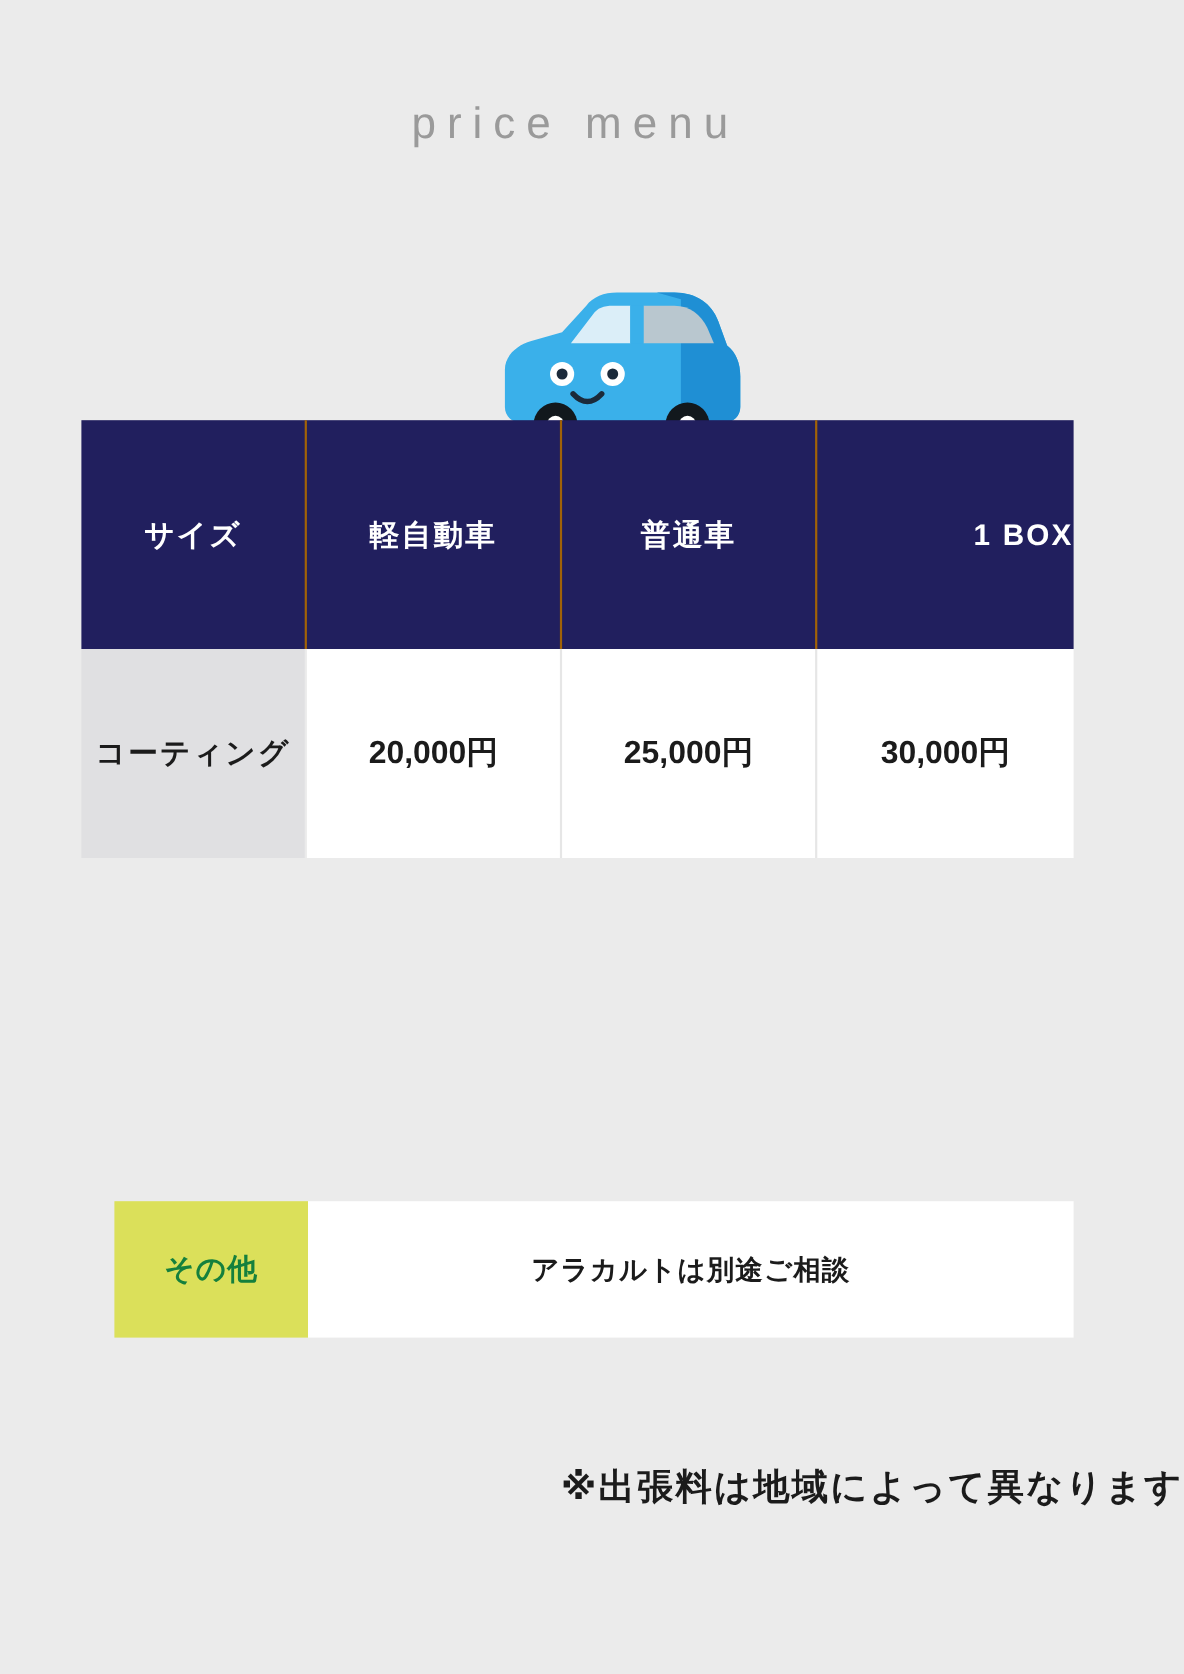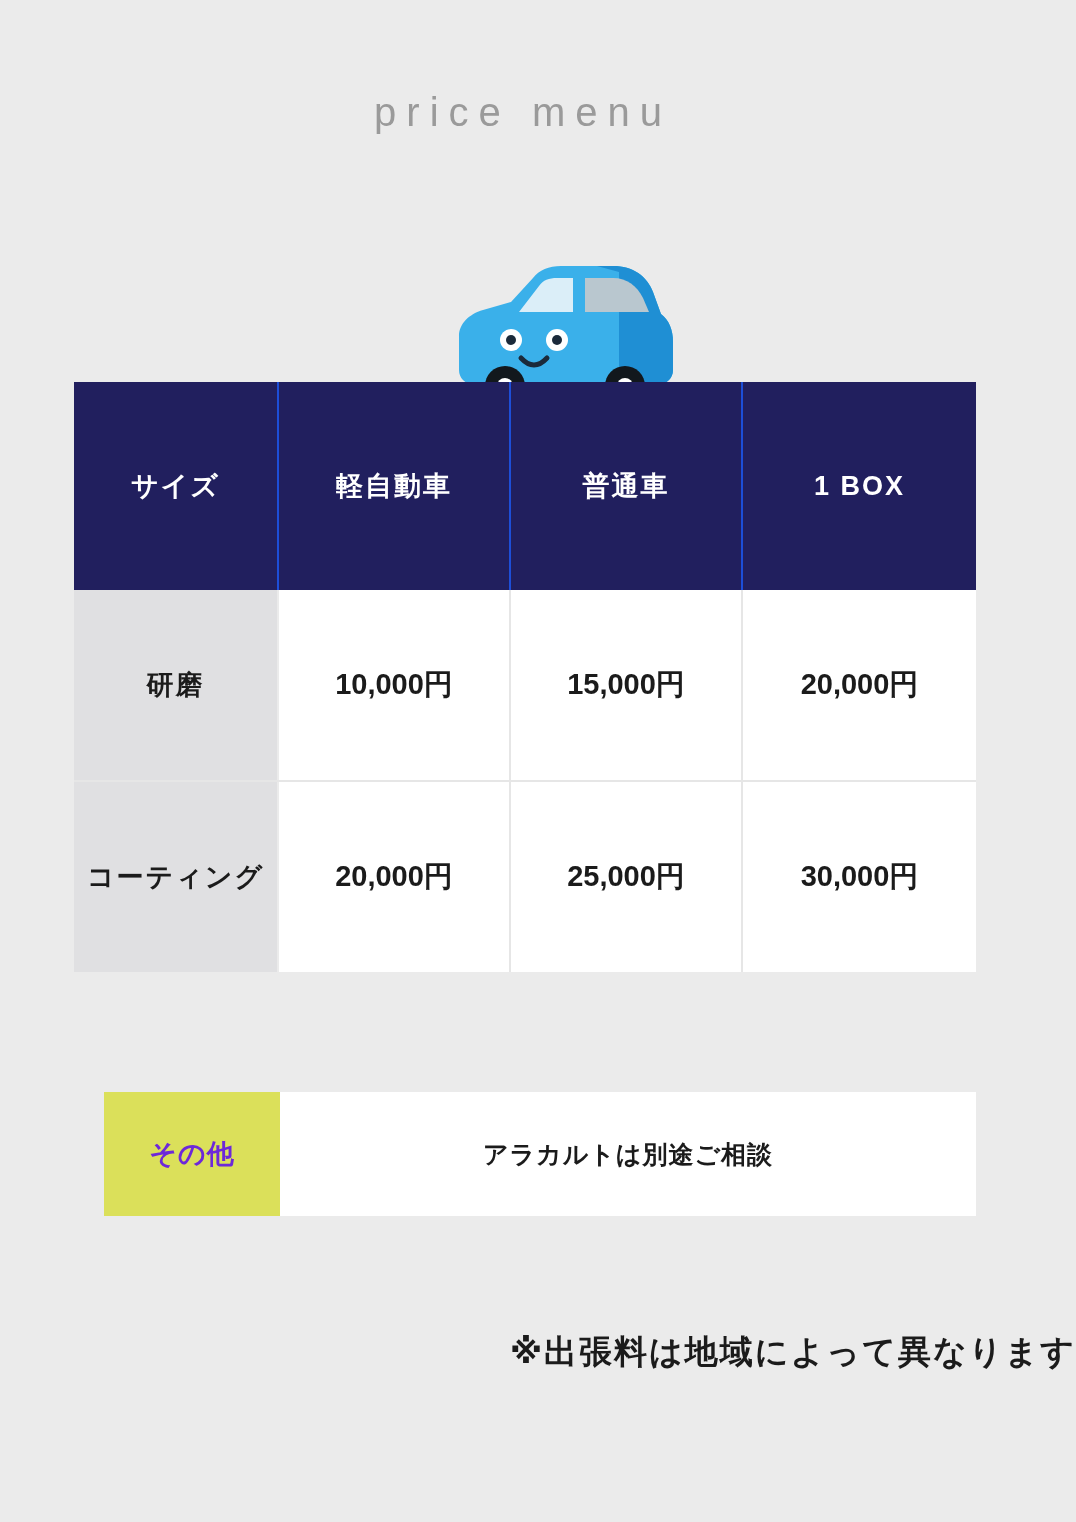--- a/index.html
+++ b/index.html
@@ -78,24 +78,25 @@
     text-align: center;
     vertical-align: middle;
   }
   .price-table thead th {
     height: 208px;
     background: #211f5e;
     color: #ffffff;
     font-size: 27px;
     font-weight: 700;
     letter-spacing: 2px;
-    border-right: 2px solid #1d4ed8;
+    border-right: 2px solid #a16207;
   }
   .price-table thead th:last-child {
     border-right: none;
+    text-align: right;
   }
   .price-table tbody td {
     height: 190px;
     background: #ffffff;
     font-size: 29px;
     font-weight: 600;
     color: #1b1b1b;
     border-right: 2px solid #e6e6e6;
     border-bottom: 2px solid #e6e6e6;
   }
@@ -128,21 +129,21 @@
   }
   .other-label {
     width: 176px;
     background: #dbe05a;
     display: flex;
     align-items: center;
     justify-content: center;
     font-size: 27px;
     font-weight: 700;
     letter-spacing: 1px;
-    color: #6d28d9;
+    color: #15803d;
   }
   .other-value {
     flex: 1;
     background: #ffffff;
     display: flex;
     align-items: center;
     justify-content: center;
     font-size: 25px;
     font-weight: 600;
     letter-spacing: 1px;
@@ -210,26 +211,20 @@
   <thead>
     <tr>
       <th>サイズ</th>
       <th>軽自動車</th>
       <th>普通車</th>
       <th>1 BOX</th>
     </tr>
   </thead>
   <tbody>
     <tr>
-      <td class="row-head">研磨</td>
-      <td>10,000円</td>
-      <td>15,000円</td>
-      <td>20,000円</td>
-    </tr>
-    <tr>
       <td class="row-head">コーティング</td>
       <td>20,000円</td>
       <td>25,000円</td>
       <td>30,000円</td>
     </tr>
   </tbody>
 </table>
 
 <div class="other-row">
   <div class="other-label">その他</div>

